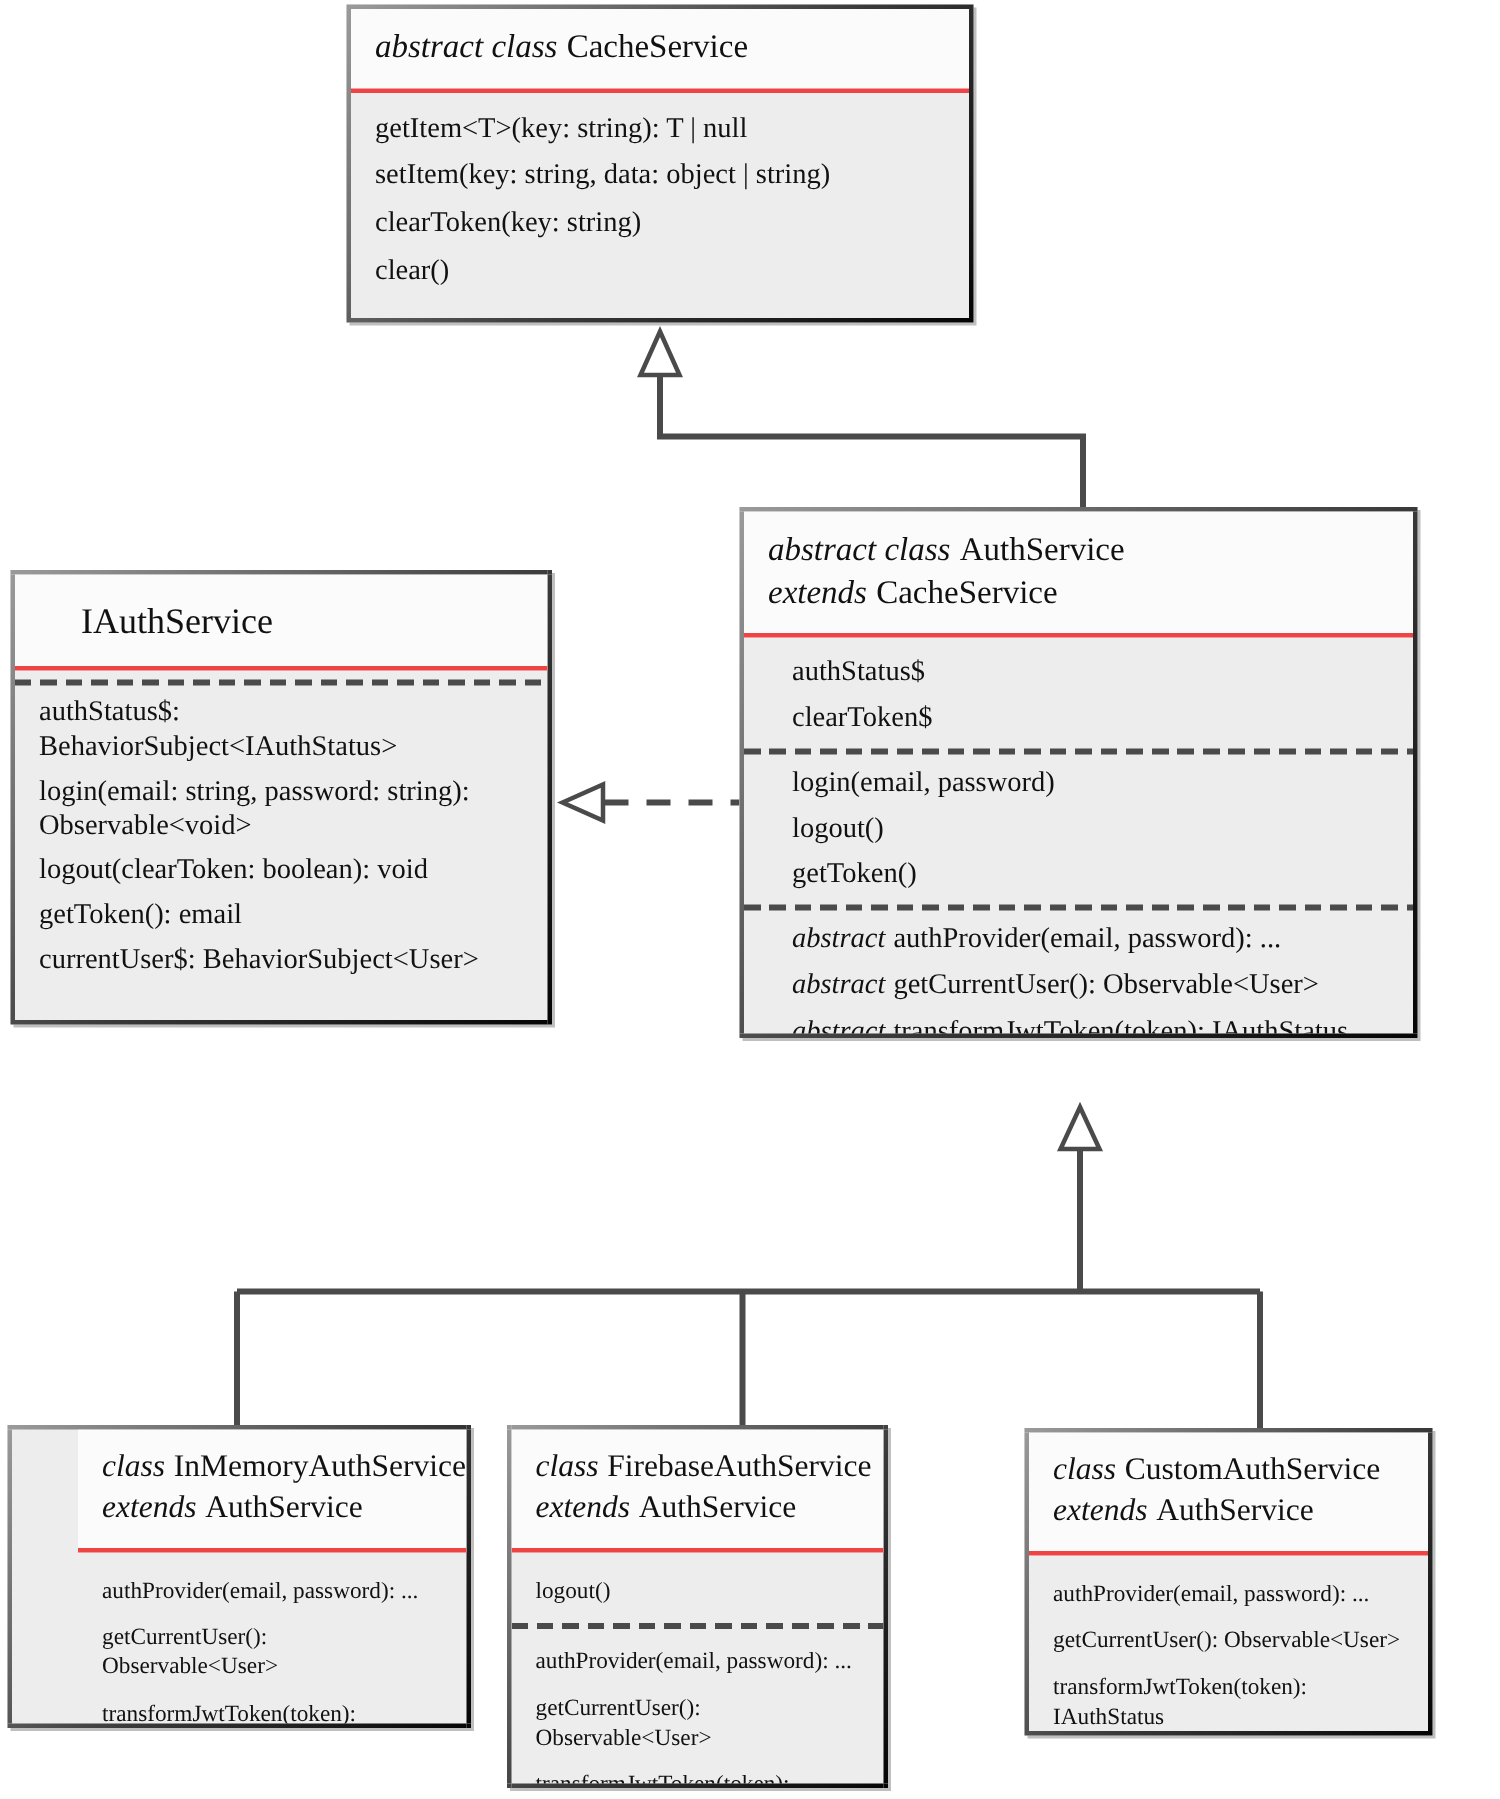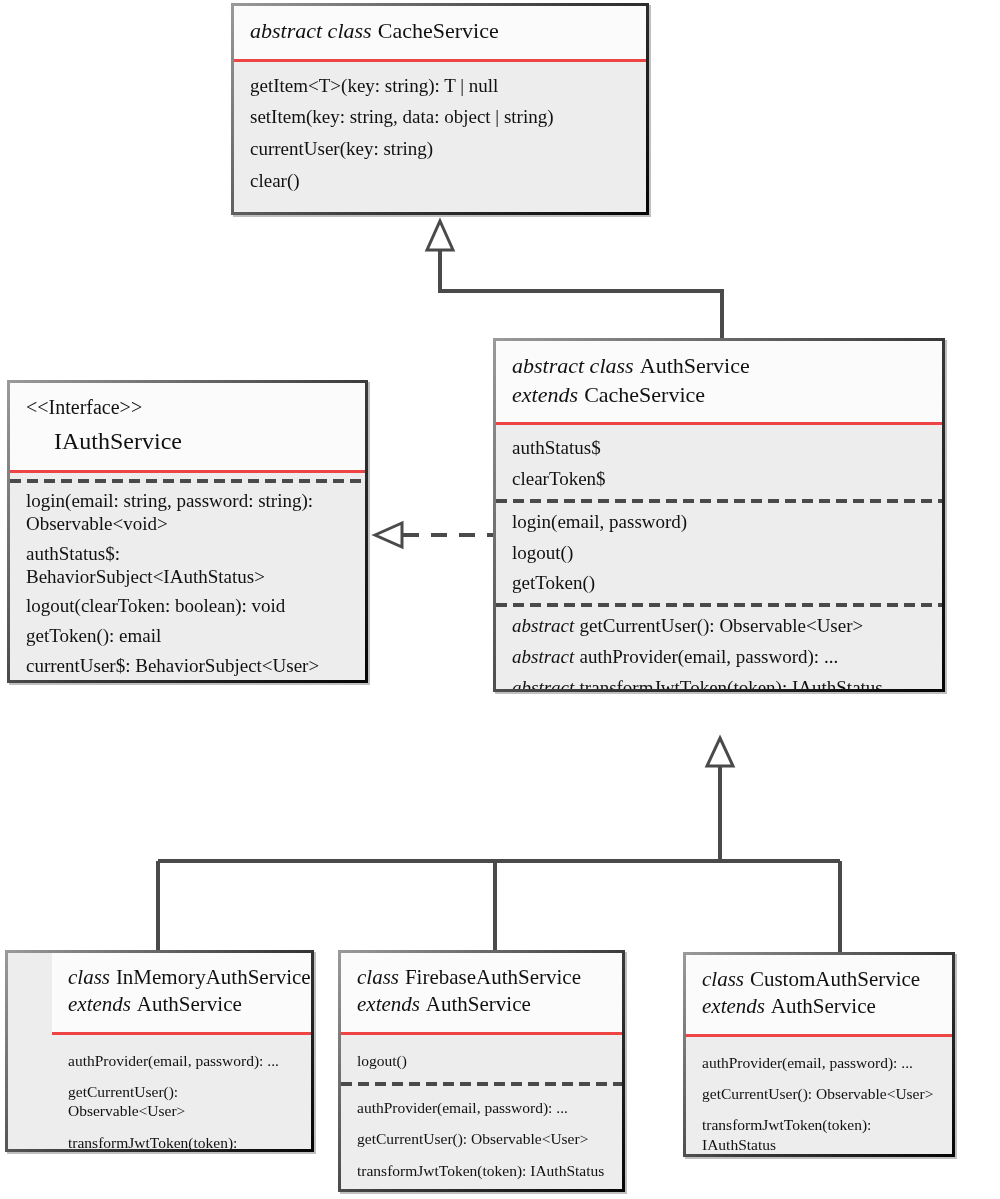--- a/index.html
+++ b/index.html
@@ -18,21 +18,21 @@
     overflow:hidden;
   }
   .uml-header{
     background:#fbfbfb;border-bottom:3px solid #ef4444;
     padding:11px 16px 13px 16px;
   }
   .title-line{font-size:22px;line-height:1.3;white-space:nowrap;}
   .small .title-line{font-size:21px;}
   .kw{font-style:italic;margin-right:0.28em;}
   .uml-body{padding:4px 16px 8px 16px;}
-  .member{font-size:19px;line-height:1.2;margin:8px 0;}
+  .member{font-size:19px;line-height:1.2;margin:8px 16px;}
   .cachebox .member{margin:9px 0;}
   .iauth .member{margin:7px 0;}
   .small .member{font-size:15.5px;line-height:1.25;margin:12px 0;}
   .stereotype{font-size:20px;line-height:1.3;}
   .iface-name{font-size:24px;line-height:1.3;margin-top:6px;margin-left:28px;}
   .dashline{
     height:4px;margin:8px -16px;
     background:repeating-linear-gradient(90deg,#4a4a4a 0 11px,transparent 11px 17px);
   }
   .dashline.top{margin-top:2px;margin-bottom:4px;}
@@ -54,72 +54,71 @@
     <polygon points="720,738 733,766 707,766" fill="#ffffff" stroke="#4a4a4a" stroke-width="3"></polygon>
   </svg>
 
   <div class="uml-box cachebox" style="left:231px;top:3px;width:418px;height:212px;">
     <div class="uml-header">
       <div class="title-line"><span class="kw">abstract class</span><span>CacheService</span></div>
     </div>
     <div class="uml-body">
       <div class="member">getItem&lt;T&gt;(key: string): T | null</div>
       <div class="member">setItem(key: string, data: object | string)</div>
-      <div class="member">currentUser(key: string)</div>
+      <div class="member">clearToken(key: string)</div>
       <div class="member">clear()</div>
     </div>
   </div>
 
   <div class="uml-box iauth" style="left:7px;top:380px;width:361px;height:303px;">
     <div class="uml-header">
-      <div class="stereotype">&lt;&lt;Interface&gt;&gt;</div>
       <div class="iface-name">IAuthService</div>
     </div>
     <div class="uml-body">
       <div class="dashline top"></div>
+      <div class="member">authStatus$: BehaviorSubject&lt;IAuthStatus&gt;</div>
       <div class="member">login(email: string, password: string): Observable&lt;void&gt;</div>
-      <div class="member">authStatus$: BehaviorSubject&lt;IAuthStatus&gt;</div>
       <div class="member">logout(clearToken: boolean): void</div>
       <div class="member">getToken(): email</div>
       <div class="member">currentUser$: BehaviorSubject&lt;User&gt;</div>
     </div>
   </div>
 
   <div class="uml-box" style="left:493px;top:338px;width:452px;height:354px;">
     <div class="uml-header">
       <div class="title-line"><span class="kw">abstract class</span><span>AuthService</span></div>
       <div class="title-line"><span class="kw">extends</span><span>CacheService</span></div>
     </div>
     <div class="uml-body">
       <div class="member">authStatus$</div>
       <div class="member">clearToken$</div>
       <div class="dashline"></div>
       <div class="member">login(email, password)</div>
       <div class="member">logout()</div>
       <div class="member">getToken()</div>
       <div class="dashline"></div>
+      <div class="member"><span class="kw">abstract</span><span>authProvider(email, password): ...</span></div>
       <div class="member"><span class="kw">abstract</span><span>getCurrentUser(): Observable&lt;User&gt;</span></div>
-      <div class="member"><span class="kw">abstract</span><span>authProvider(email, password): ...</span></div>
       <div class="member"><span class="kw">abstract</span><span>transformJwtToken(token): IAuthStatus</span></div>
     </div>
   </div>
 
   <div class="uml-box small" style="left:5px;top:950px;width:309px;height:202px;padding-left:44px;">
     <div class="uml-header">
       <div class="title-line"><span class="kw">class</span><span>InMemoryAuthService</span></div>
       <div class="title-line"><span class="kw">extends</span><span>AuthService</span></div>
     </div>
     <div class="uml-body">
       <div class="member">authProvider(email, password): ...</div>
       <div class="member">getCurrentUser(): Observable&lt;User&gt;</div>
       <div class="member">transformJwtToken(token): IAuthStatus</div>
     </div>
   </div>
 
-  <div class="uml-box small" style="left:338px;top:950px;width:287px;height:242px;">
+  <div class="uml-box small" style="left:338px;top:950px;width:254px;height:242px;">
     <div class="uml-header">
       <div class="title-line"><span class="kw">class</span><span>FirebaseAuthService</span></div>
       <div class="title-line"><span class="kw">extends</span><span>AuthService</span></div>
     </div>
     <div class="uml-body">
       <div class="member">logout()</div>
       <div class="dashline"></div>
       <div class="member">authProvider(email, password): ...</div>
       <div class="member">getCurrentUser(): Observable&lt;User&gt;</div>
       <div class="member">transformJwtToken(token): IAuthStatus</div>

